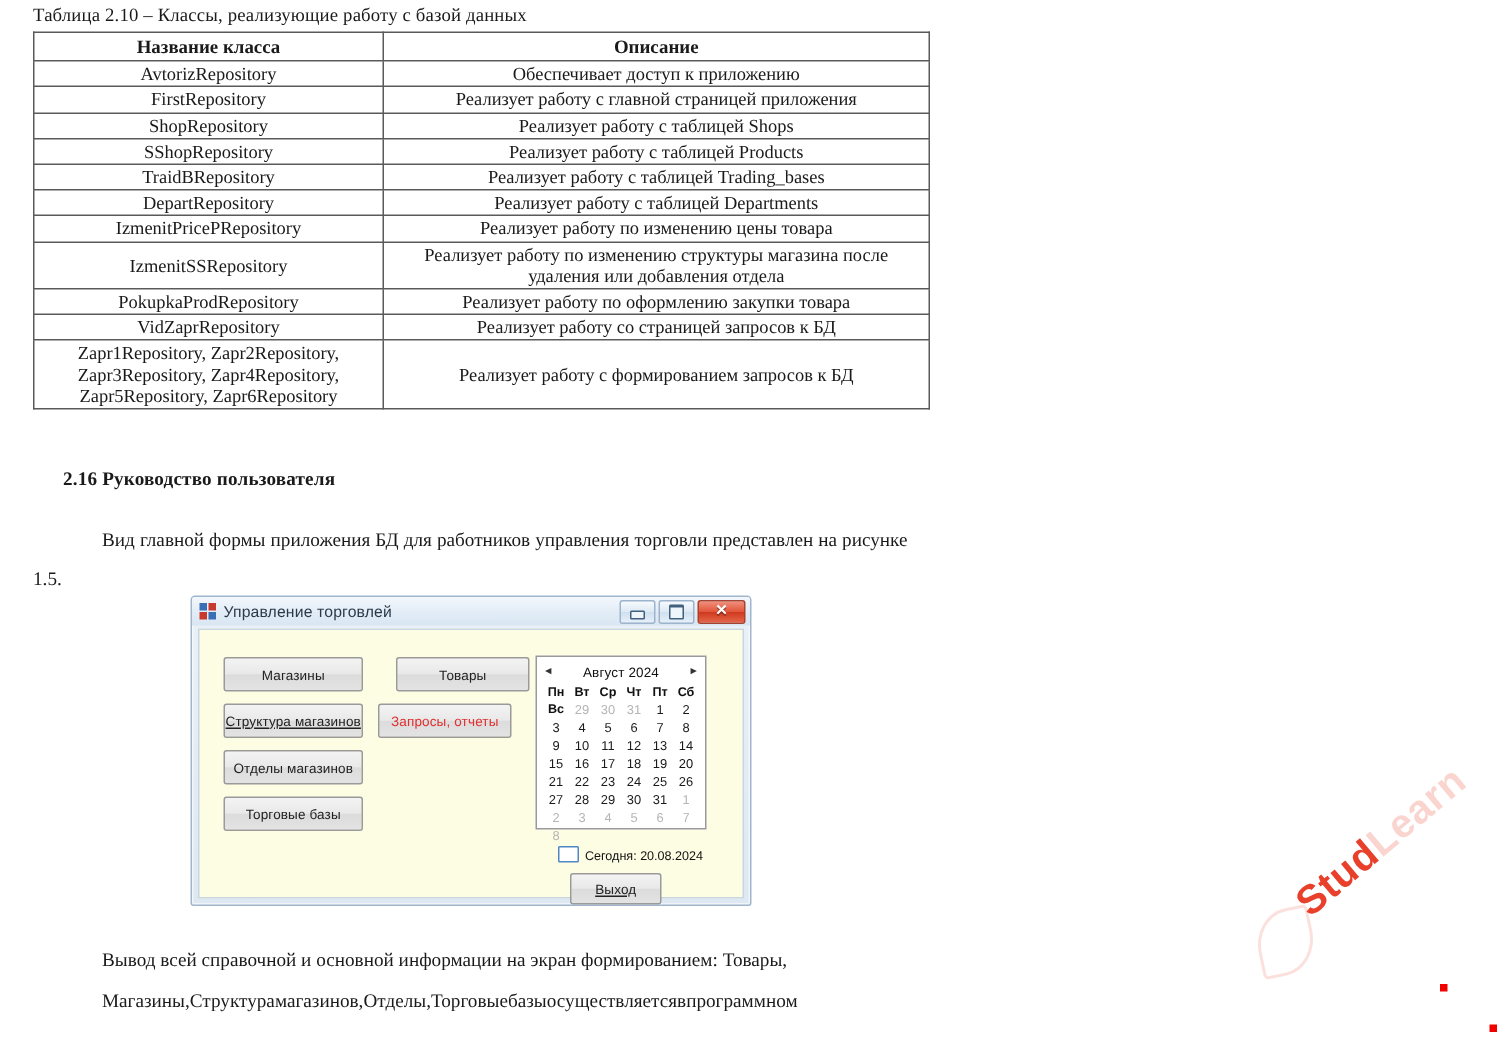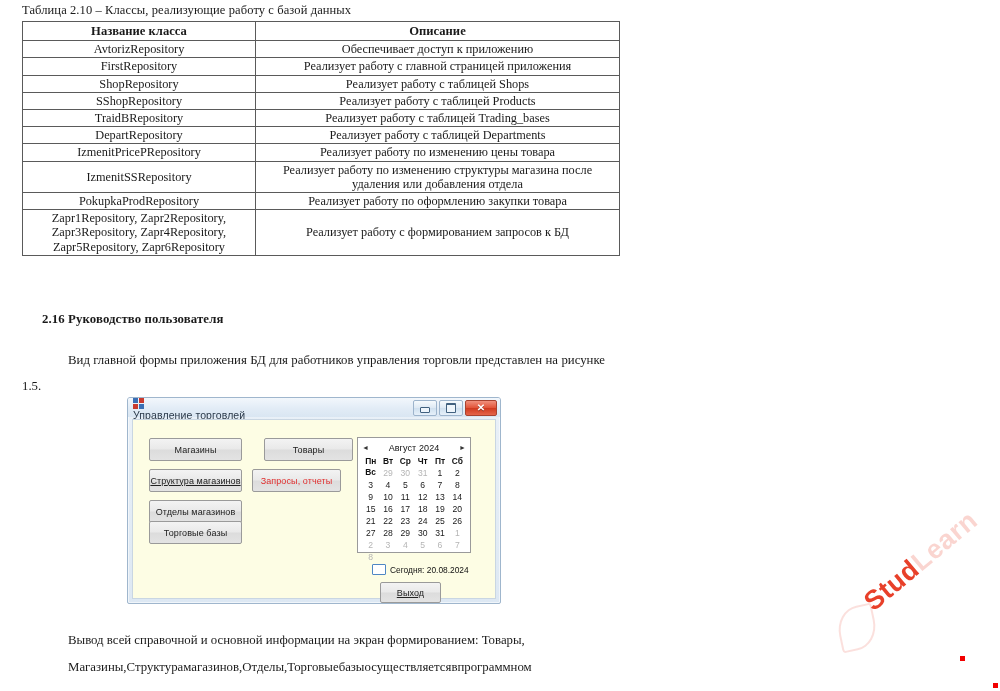--- a/index.html
+++ b/index.html
@@ -120,25 +120,24 @@
     background: linear-gradient(180deg,#eaf1f8 0%,#dde8f3 100%);
     border: 1px solid #9fb6cd;
     border-radius: 3px 3px 2px 2px;
     box-shadow: 0 0 0 1px rgba(255,255,255,.55) inset;
     font-family: "Liberation Sans", sans-serif;
   }
   .titlebar {
     position: relative;
     height: 19px;
     display: flex;
-    align-items: flex-start;
+    align-items: center;
     padding: 0 2px 0 5px;
     background: linear-gradient(180deg,#f2f7fc 0%,#e2ecf6 55%,#d9e6f2 100%);
     border-radius: 2px 2px 0 0;
-    flex-direction: column;
   }
   .win-icon {
     width: 11px;
     height: 11px;
     position: relative;
     flex: 0 0 auto;
     margin-right: 5px;
   }
   .win-icon i {
     position: absolute;
@@ -223,21 +222,21 @@
     text-align: left;
     letter-spacing: .1px;
     font-family: "Liberation Sans", sans-serif;
     white-space: nowrap;
   }
   .wf-button.accent { color: #e03030; }
 
   .btn-shops    { left: 16px;  top: 18px;  width: 91px; height: 21px; }
   .btn-struct   { left: 16px;  top: 49px;  width: 91px; height: 21px; text-decoration: underline; }
   .btn-depts    { left: 16px;  top: 80px;  width: 91px; height: 21px; }
-  .btn-bases    { left: 16px;  top: 101px; width: 91px; height: 21px; }
+  .btn-bases    { left: 16px;  top: 111px; width: 91px; height: 21px; }
   .btn-goods    { left: 131px; top: 18px;  width: 87px; height: 21px; }
   .btn-reports  { left: 119px; top: 49px;  width: 87px; height: 21px; }
   .btn-exit     { left: 247px; top: 162px; width: 59px; height: 19px; }
   .btn-exit span { text-decoration: underline; }
 
   
   .calendar {
     position: absolute;
     left: 224px;
     top: 17px;
@@ -405,20 +404,24 @@
           <td class="col-name">IzmenitPricePRepository</td>
           <td class="col-desc">Реализует работу по изменению цены товара</td>
         </tr>
         <tr>
           <td class="col-name">IzmenitSSRepository</td>
           <td class="col-desc">Реализует работу по изменению структуры магазина после удаления или добавления отдела</td>
         </tr>
         <tr>
           <td class="col-name">PokupkaProdRepository</td>
           <td class="col-desc">Реализует работу по оформлению закупки товара</td>
+        </tr>
+        <tr>
+          <td class="col-name">VidZaprRepository</td>
+          <td class="col-desc">Реализует работу со страницей запросов к БД</td>
         </tr>
         <tr>
           <td class="col-name">Zapr1Repository, Zapr2Repository, Zapr3Repository, Zapr4Repository, Zapr5Repository, Zapr6Repository</td>
           <td class="col-desc">Реализует работу с формированием запросов к БД</td>
         </tr>
       </tbody>
   </table>
 
   <div class="section-heading">2.16 Руководство пользователя</div>
 

